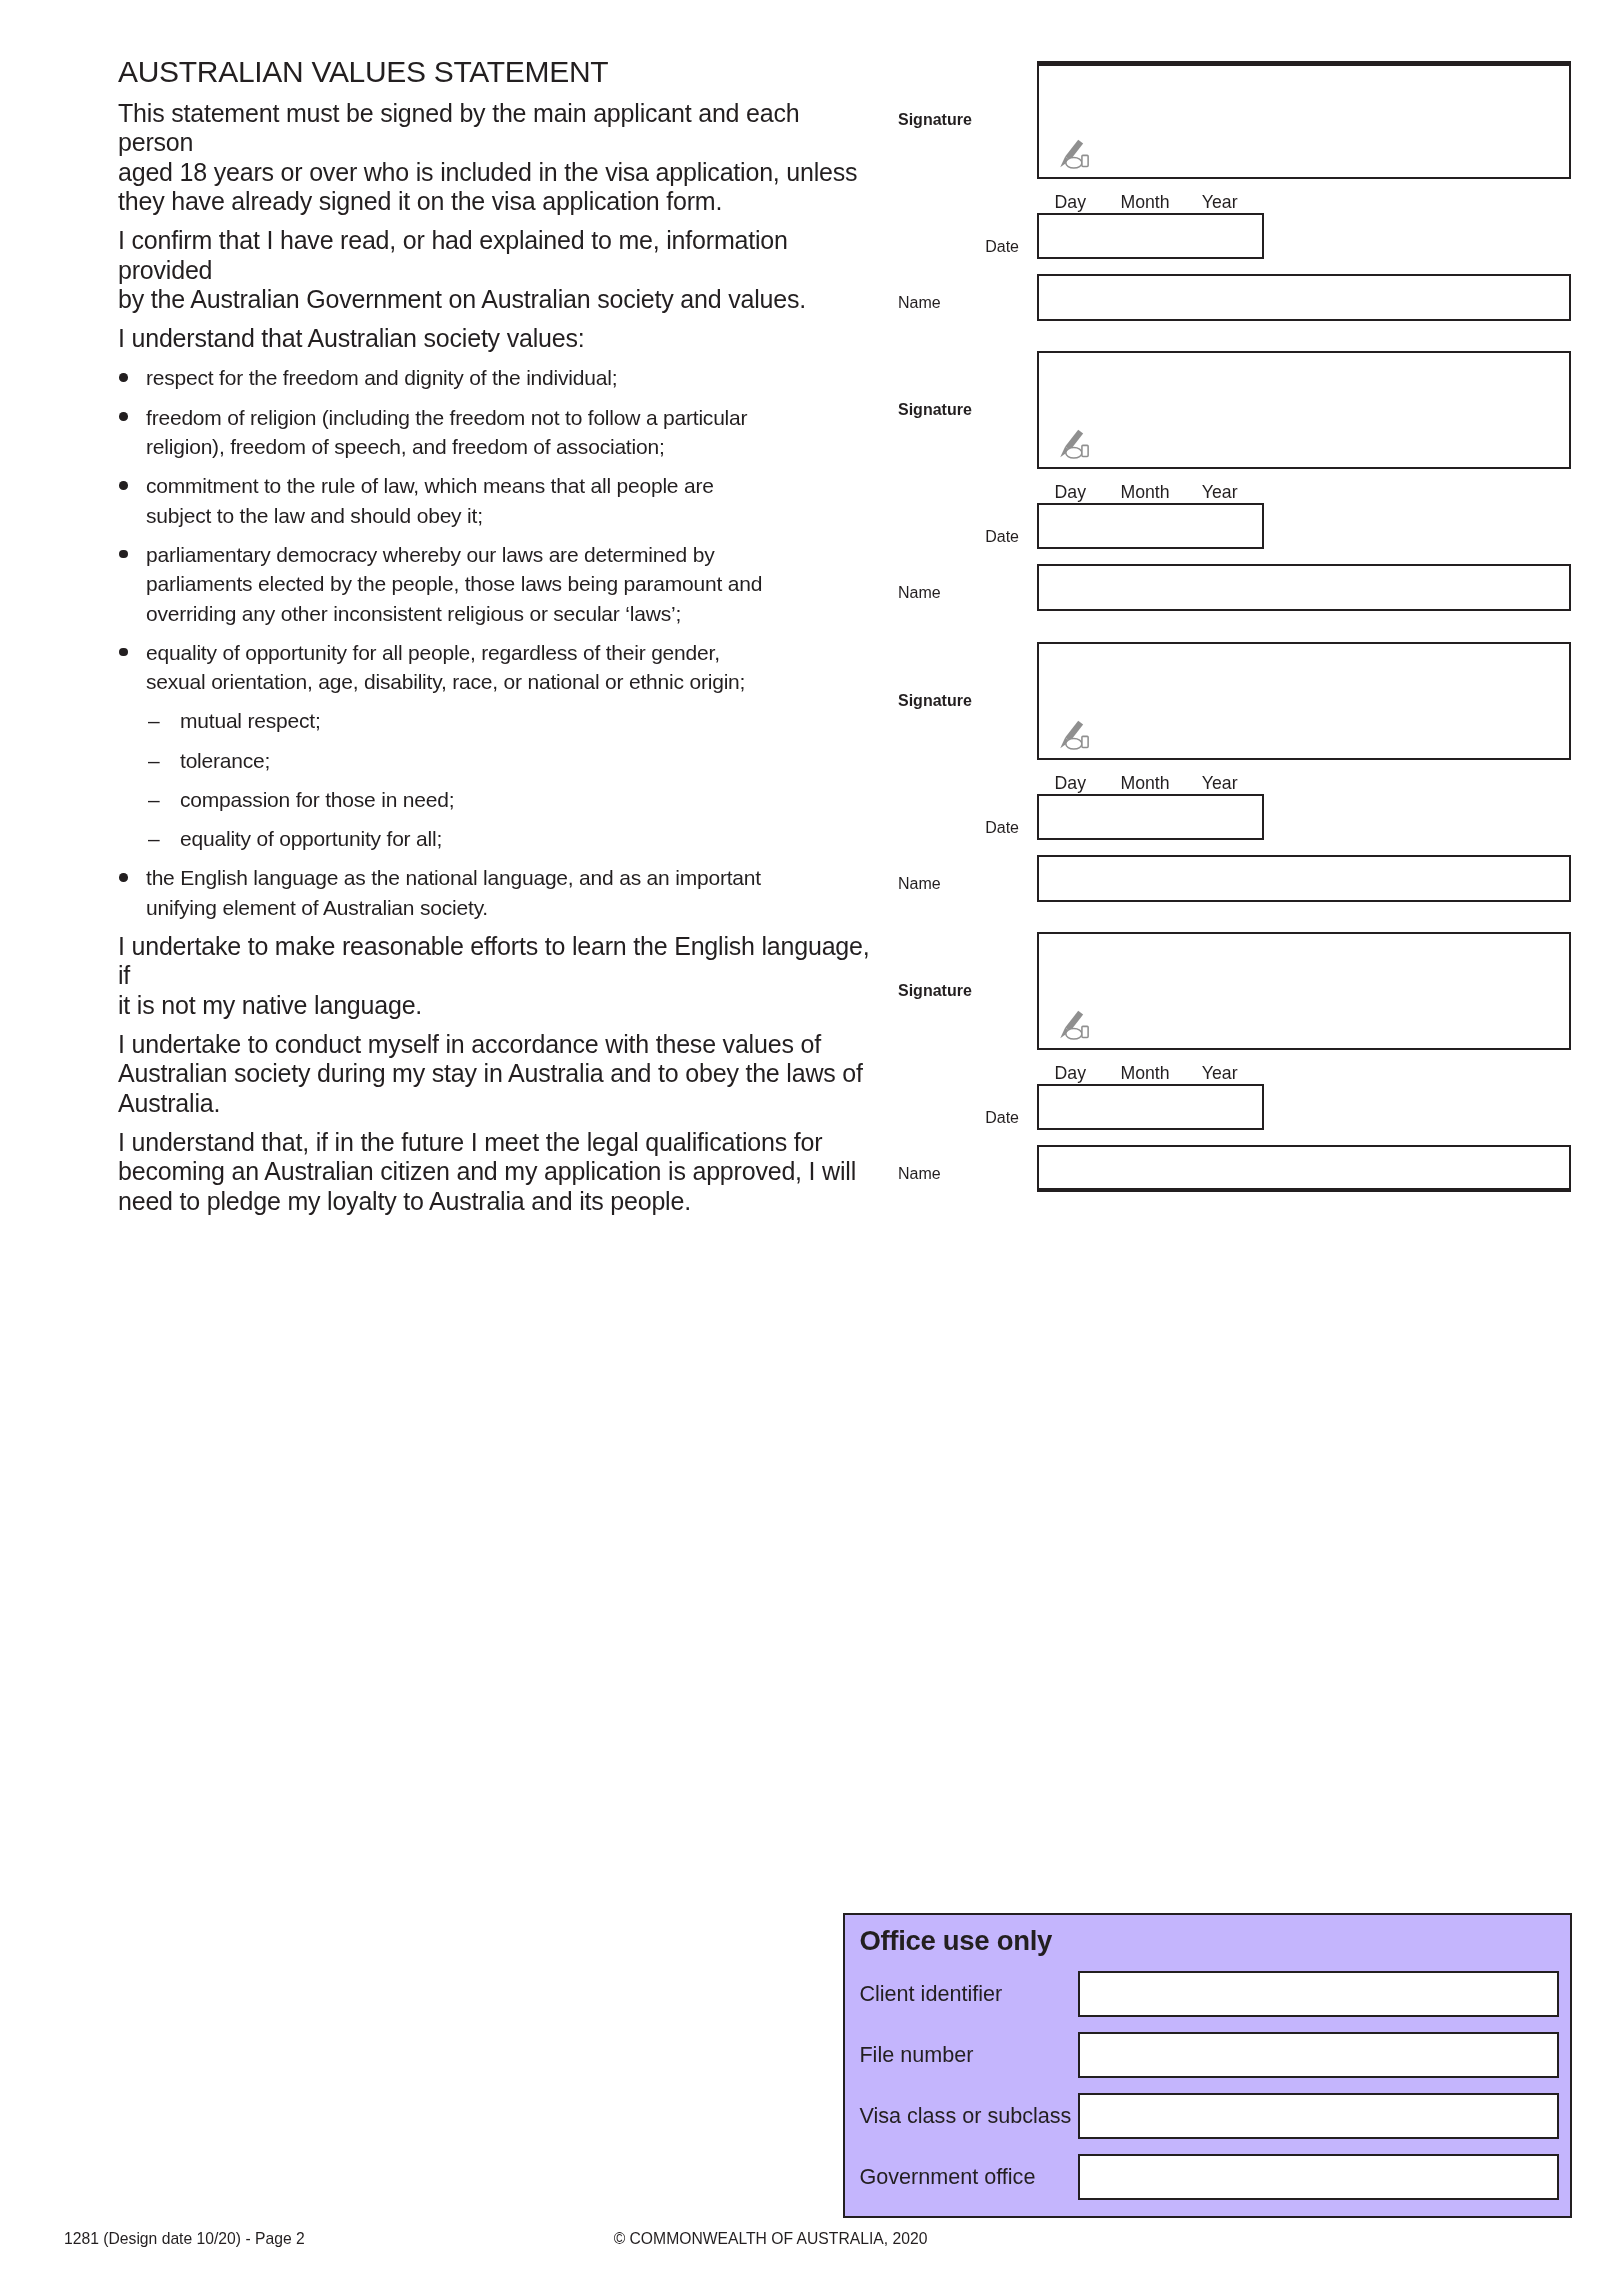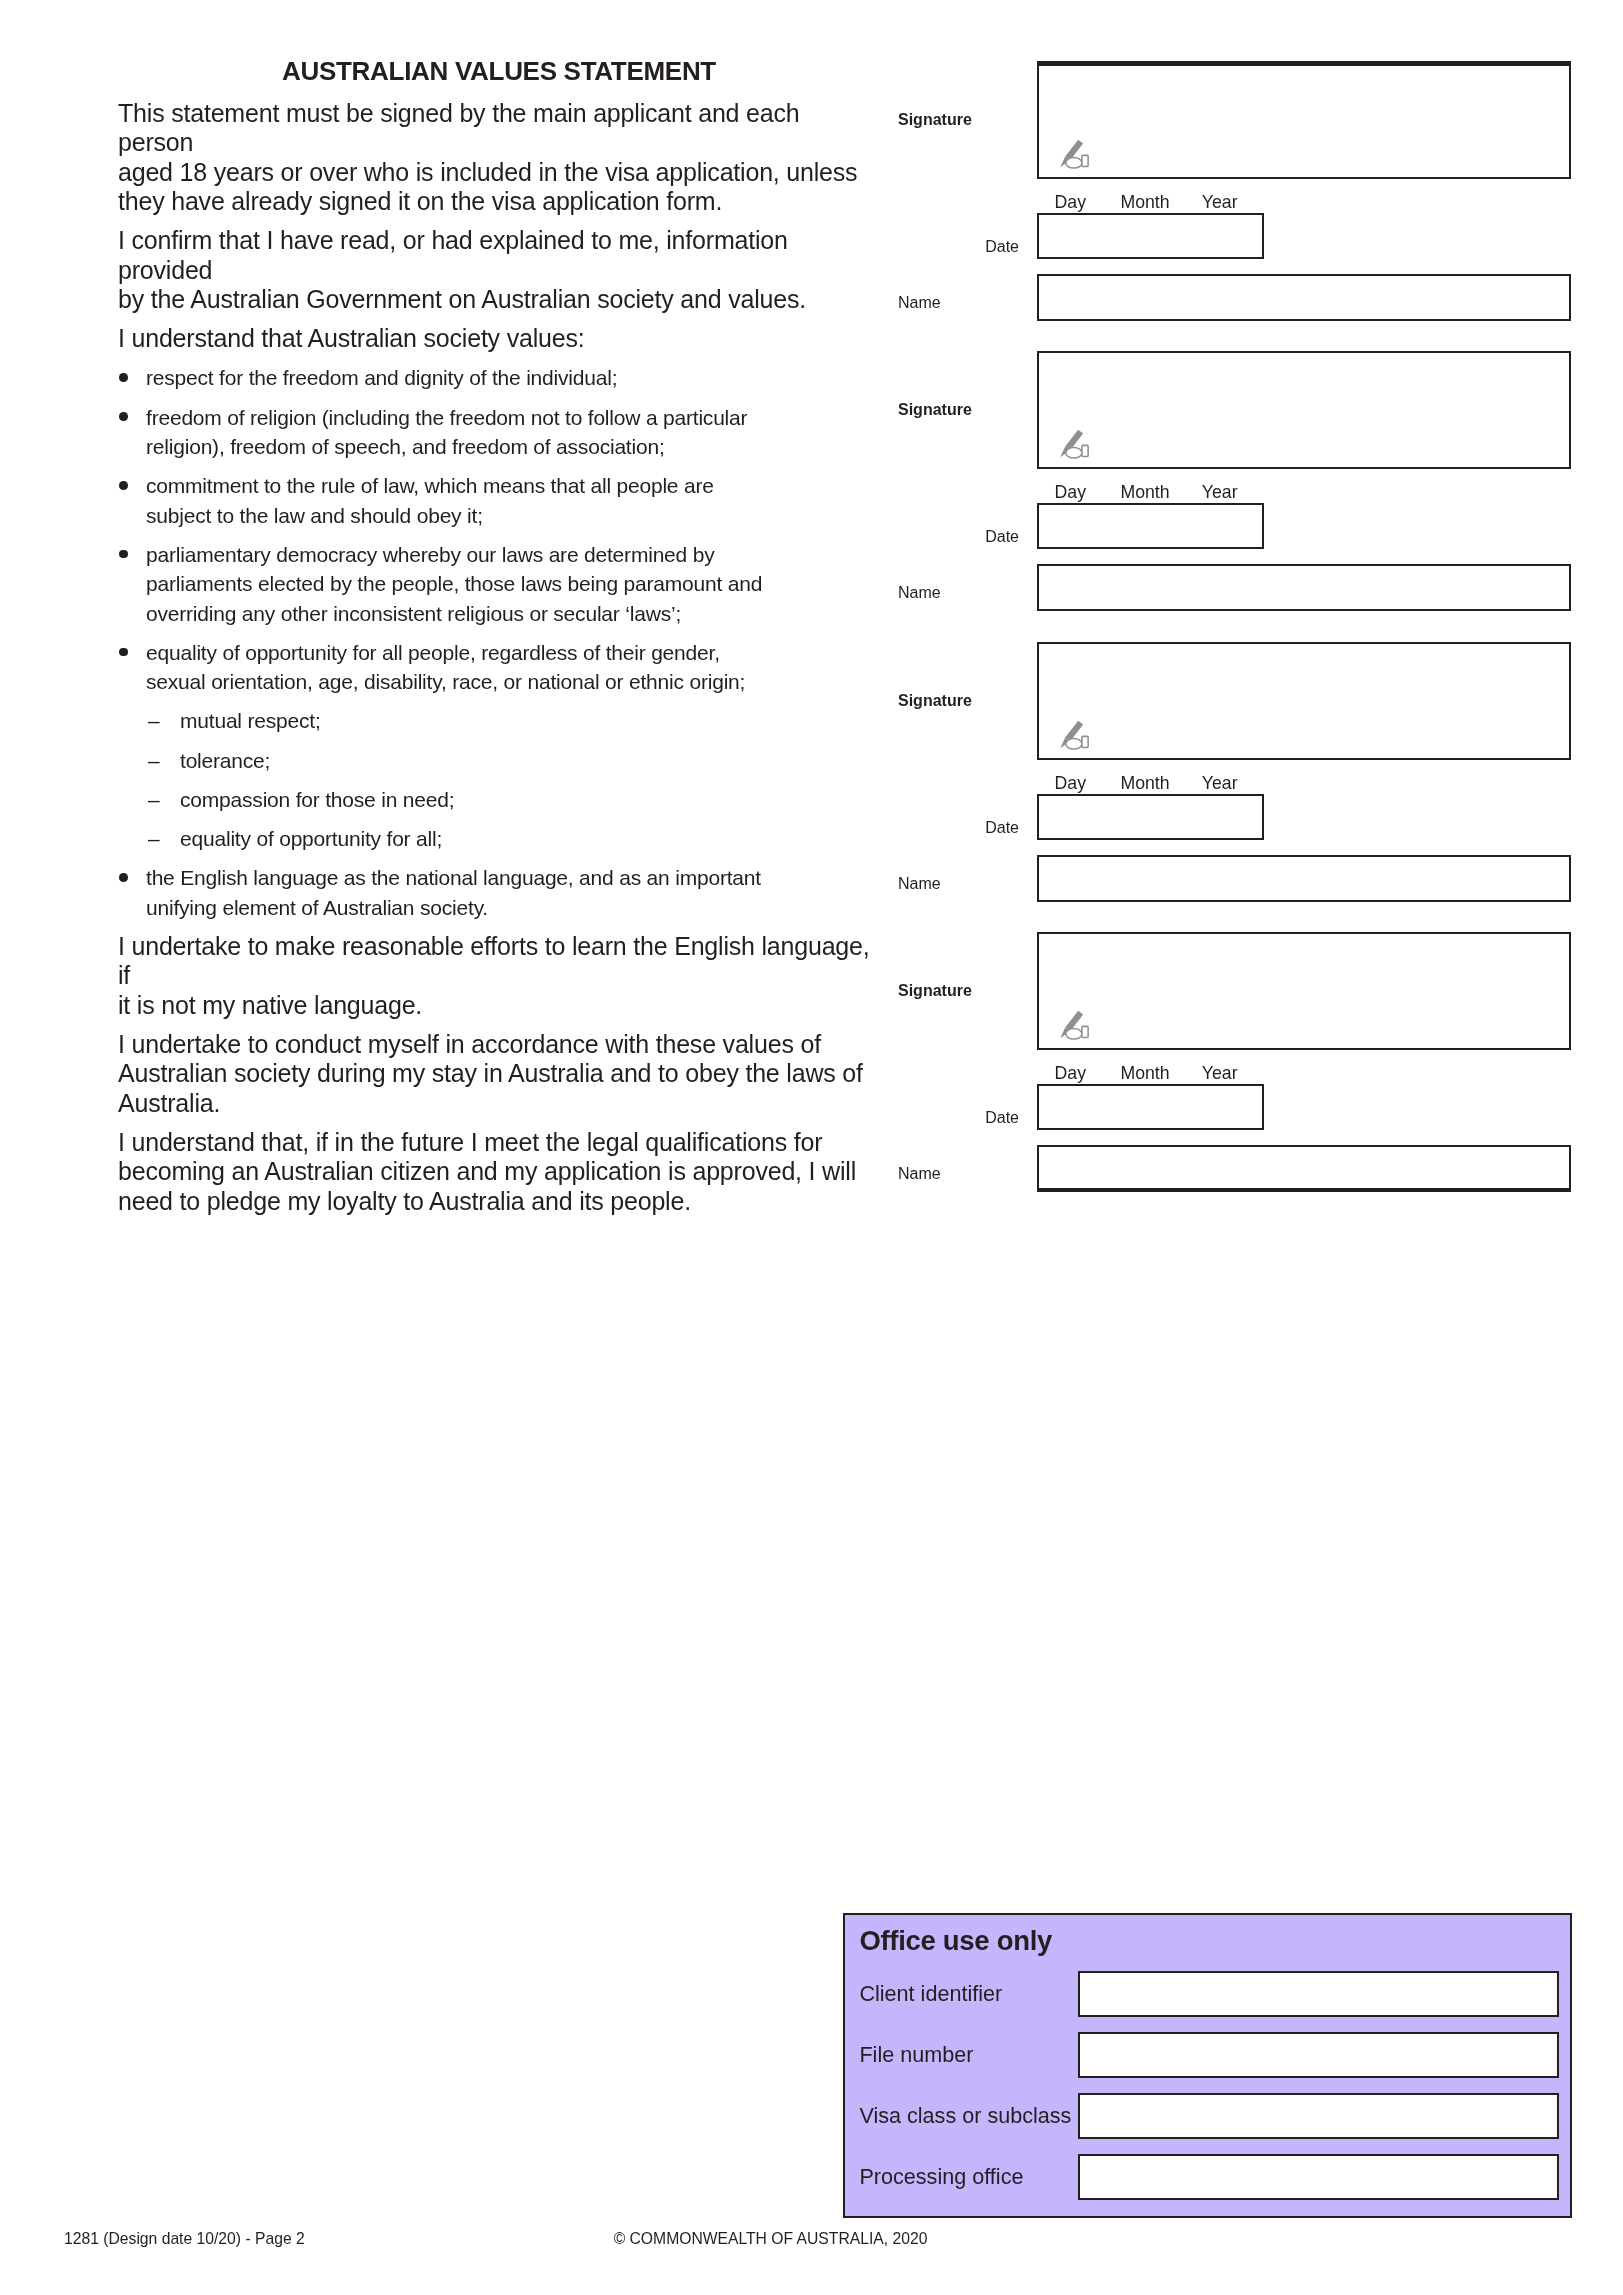--- a/index.html
+++ b/index.html
@@ -3,21 +3,21 @@
 <meta charset="utf-8">
 <style>
   html,body { margin:0; padding:0; background:#e8e8e8; }
   .page {
     position:relative; width:1623px; height:2295px; background:#ffffff;
     font-family:"Liberation Sans", sans-serif; color:#231f20; overflow:hidden;
   }
 
   
   .left-col { position:absolute; left:118px; top:56px; width:762px; }
-  .title { margin:0; font-size:26px; line-height:31px; font-weight:bold; letter-spacing:-0.3px;text-align:center; }
+  .title { margin:0; font-size:30px; line-height:31px; font-weight:normal; letter-spacing:-0.3px; }
   .left-col p { margin:9.8px 0 0; font-size:25px; line-height:29.4px; letter-spacing:-0.2px; white-space:pre-line; }
   .left-col .title + p { margin-top:11.8px; }
   .values-list { list-style:none; margin:8.5px 0 0; padding:0; }
   .values-list li { position:relative; margin-top:9.8px; font-size:21px; line-height:29.4px; letter-spacing:-0.2px; white-space:pre-line; }
   .values-list li.main { padding-left:28px; }
   .values-list li.main::before {
     content:""; position:absolute; left:1.3px; top:9.8px; width:8.5px; height:8.5px;
     border-radius:50%; background:#231f20;
   }
   .values-list li.sub { padding-left:62px; }
@@ -199,21 +199,21 @@
     </div>
     <div class="office-row or2">
       <span class="o-lbl">File number</span>
       <div class="office-input"></div>
     </div>
     <div class="office-row or3">
       <span class="o-lbl">Visa class or subclass</span>
       <div class="office-input"></div>
     </div>
     <div class="office-row or4">
-      <span class="o-lbl">Processing office</span>
+      <span class="o-lbl">Government office</span>
       <div class="office-input"></div>
     </div>
   </section>
 
   <span class="footer-left">1281 (Design date 10/20) - Page 2</span>
   <span class="footer-center">© COMMONWEALTH OF AUSTRALIA, 2020</span>
 
 </div>
 
 

